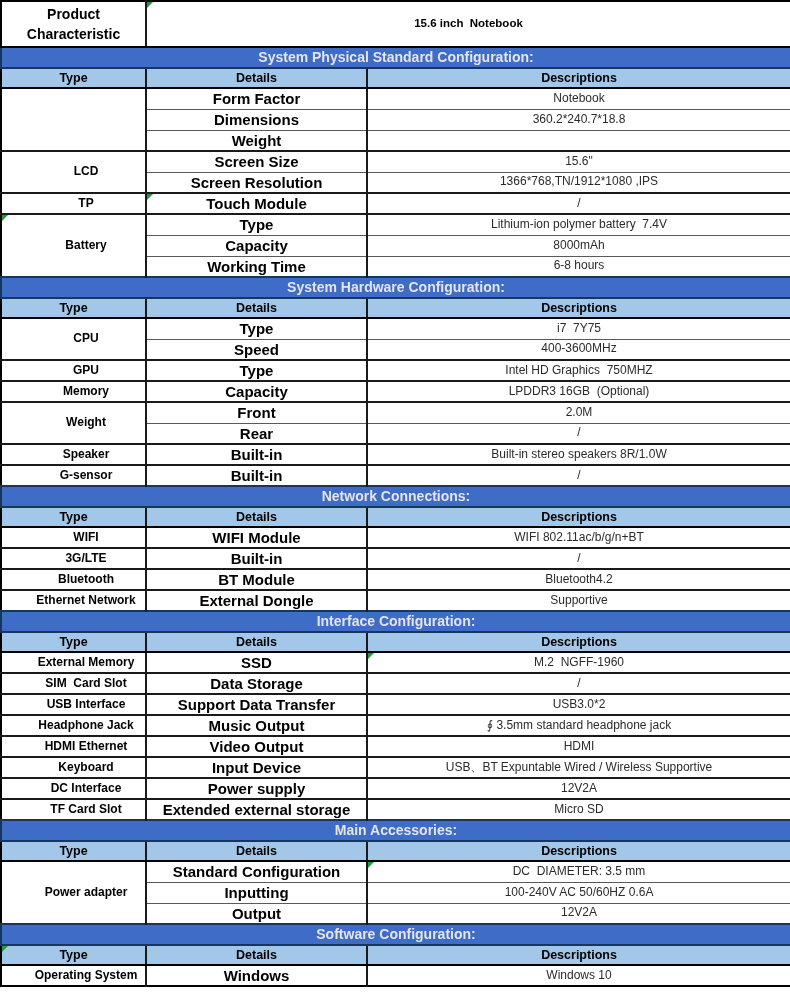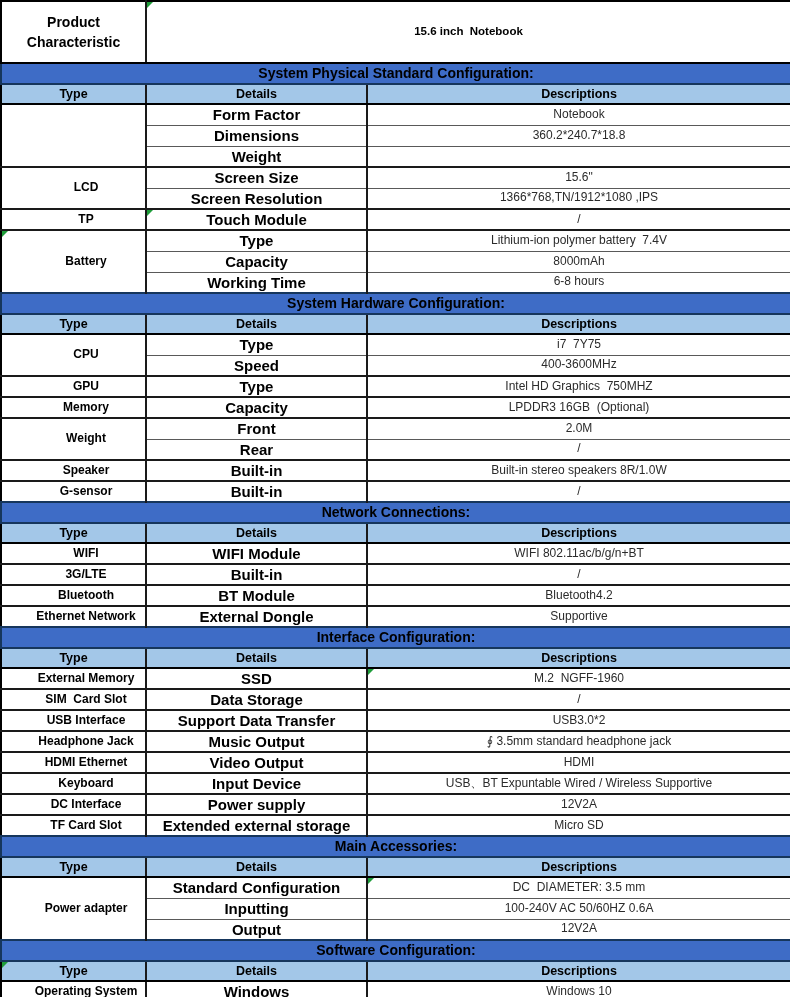--- a/index.html
+++ b/index.html
@@ -26,32 +26,32 @@
     position:relative;
     border:1px solid var(--grid-light);
     text-align:center;
     vertical-align:middle;
     padding:0 2px;
     white-space:pre-wrap;
     overflow:hidden;
     line-height:1.15;
   }
   .c-sep{border-right:2px solid var(--grid-dark);}
-  tr.top-row{height:62px;}
+  tr.top-row{height:46px;}
   tr.top-row td{border-bottom:2px solid #000;border-top:2px solid #000;}
   .prod-label{font-size:14px;font-weight:bold;color:#000;line-height:1.45;}
   .prod-value{font-size:11.5px;font-weight:bold;color:#000;}
   tr.band-row{height:21px;}
   td.band{
     background:var(--section-band-bg);
     border-top:2px solid var(--section-band-border);
     border-bottom:2px solid var(--section-band-border);
     border-left:2px solid var(--section-band-border);
     border-right:2px solid var(--section-band-border);
-    font-size:14px;font-weight:bold;color:#000000;
+    font-size:14px;font-weight:bold;color:#e5e5e5;
   }
   tr.colhead-row{height:20px;}
   tr.colhead-row td{
     background:var(--column-header-bg);
     border-bottom:2px solid #000;
     border-top:1px solid var(--section-band-border);
     font-size:12.5px;font-weight:bold;color:#000;
   }
   tr.data-row{height:21px;}
   tr.gs td{border-top:2px solid var(--grid-dark);}

